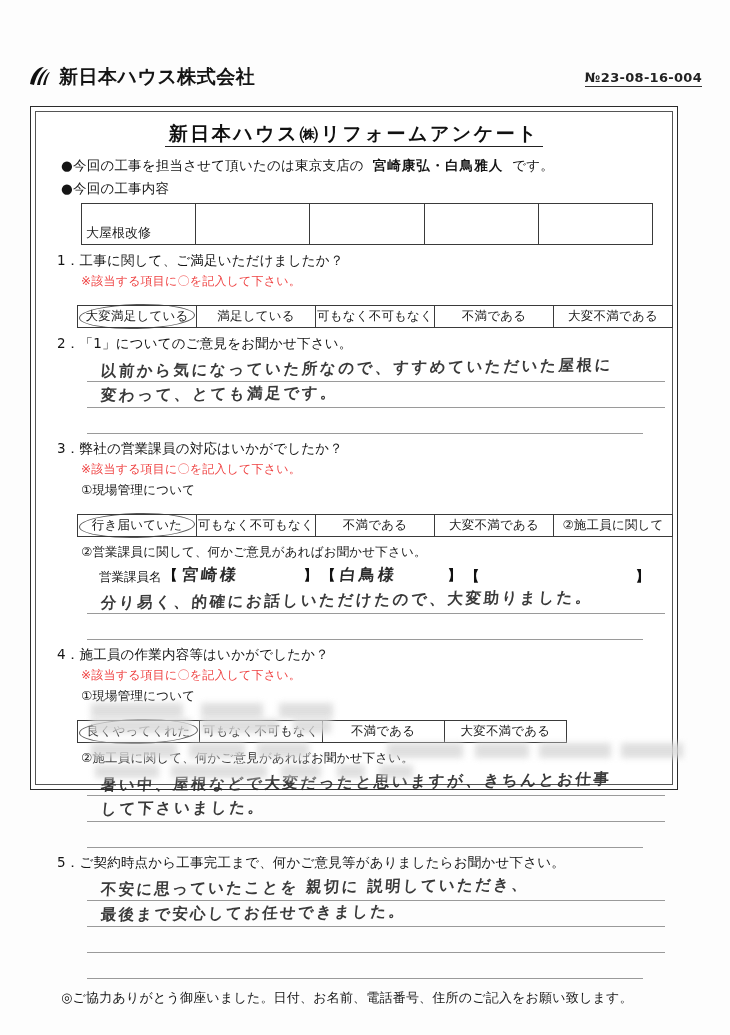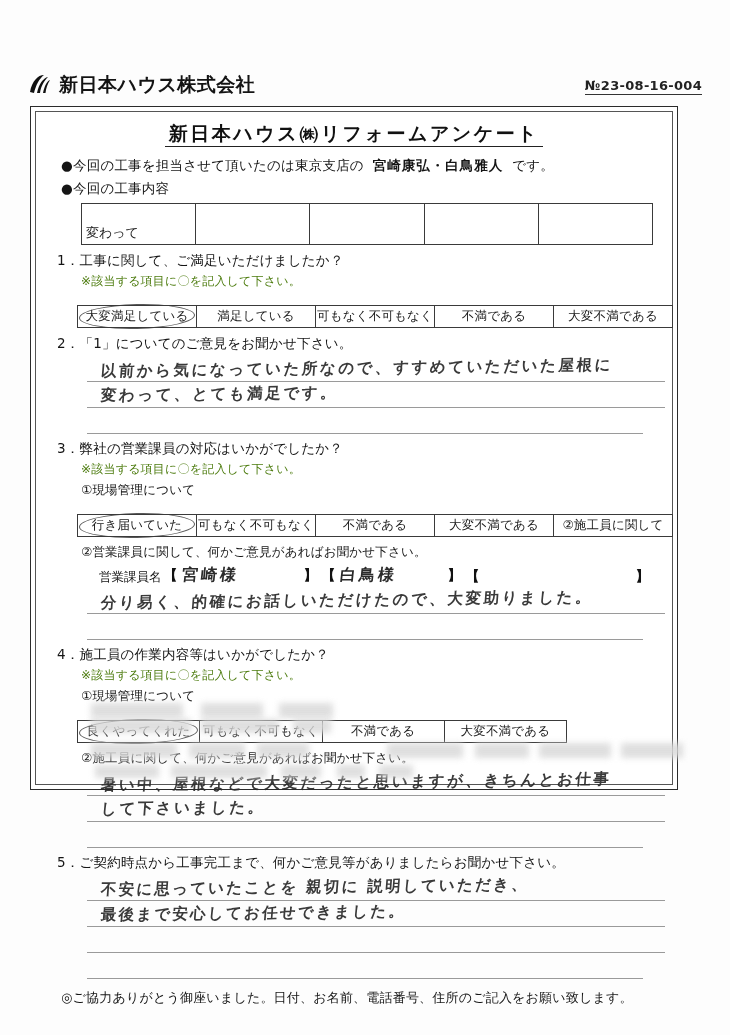--- a/index.html
+++ b/index.html
@@ -21,21 +21,20 @@
     inset: 0;
     background: #fdfdfd;
   }
 
   
   .letterhead {
     position: absolute;
     left: 0; right: 0;
     top: 62px;
     height: 44px;
-    margin-top: 8px;
   }
   .logo-wrap {
     position: absolute;
     left: 26px;
     top: 2px;
     display: flex;
     align-items: center;
     gap: 7px;
   }
   .logo-mark {
@@ -119,21 +118,21 @@
     font-size: 13.5px;
     letter-spacing: 0.2px;
     margin: 0 0 3px 14px;
     color: #151515;
     white-space: nowrap;
   }
   .note-line {
     font-size: 12px;
     letter-spacing: 0.2px;
     margin: 0 0 4px 38px;
-    color: #4d7c0f;
+    color: #ef4444;
     white-space: nowrap;
   }
   .sub-line {
     font-size: 12.5px;
     letter-spacing: 0.2px;
     margin: 0 0 3px 38px;
     color: #151515;
     white-space: nowrap;
   }
 
@@ -298,21 +297,21 @@
         <span>●今回の工事を担当させて頂いたのは東京支店の</span>
         &nbsp;<span class="hw-inline">宮崎康弘・白鳥雅人</span>&nbsp;
         <span>です。</span>
       </div>
 
       <div class="bullet-line">●今回の工事内容</div>
 
       <table class="work-table">
         <tbody>
             <tr>
-          <td>変わって</td>
+          <td>大屋根改修</td>
           <td></td>
           <td></td>
           <td></td>
           <td></td>
         </tr>
       </tbody>
         </table>
 
       <div class="q-line">1．工事に関して、ご満足いただけましたか？</div>
       <div class="note-line">※該当する項目に〇を記入して下さい。</div>

